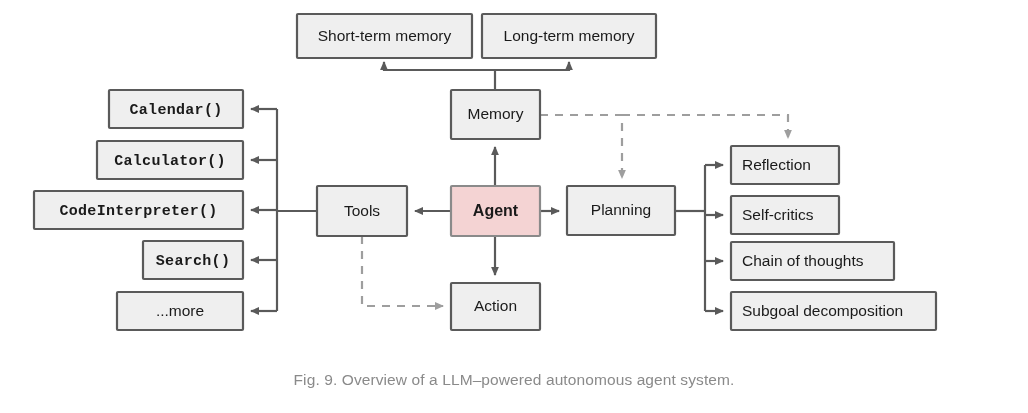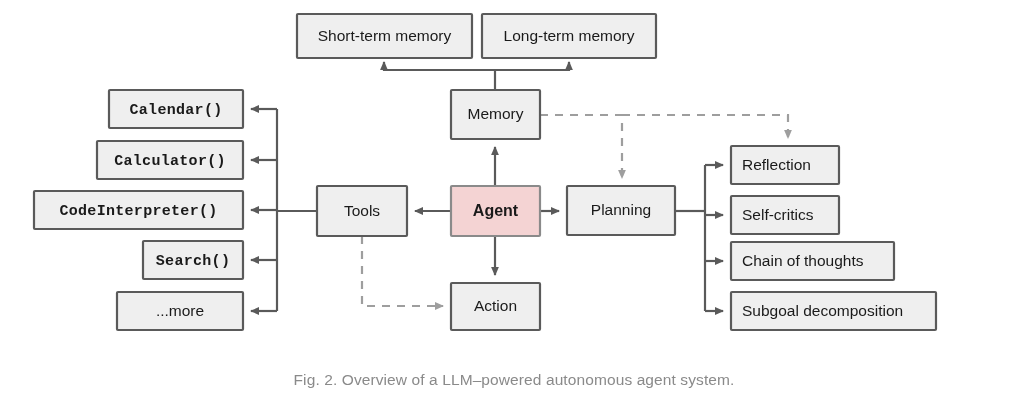--- a/index.html
+++ b/index.html
@@ -182,14 +182,14 @@
     <g>
       <rect class="node-rect" x="731" y="242" width="163" height="38" rx="1"></rect>
       <text class="node-label" x="742" y="262" text-anchor="start">Chain of thoughts</text>
     </g>
     <g>
       <rect class="node-rect" x="731" y="292" width="205" height="38" rx="1"></rect>
       <text class="node-label" x="742" y="312" text-anchor="start">Subgoal decomposition</text>
     </g>
   </svg>
 
-  <div class="caption">Fig. 2. Overview of a LLM–powered autonomous agent system.</div>
+  <div class="caption">Fig. 9. Overview of a LLM–powered autonomous agent system.</div>
 </div>
 
 </body></html>

